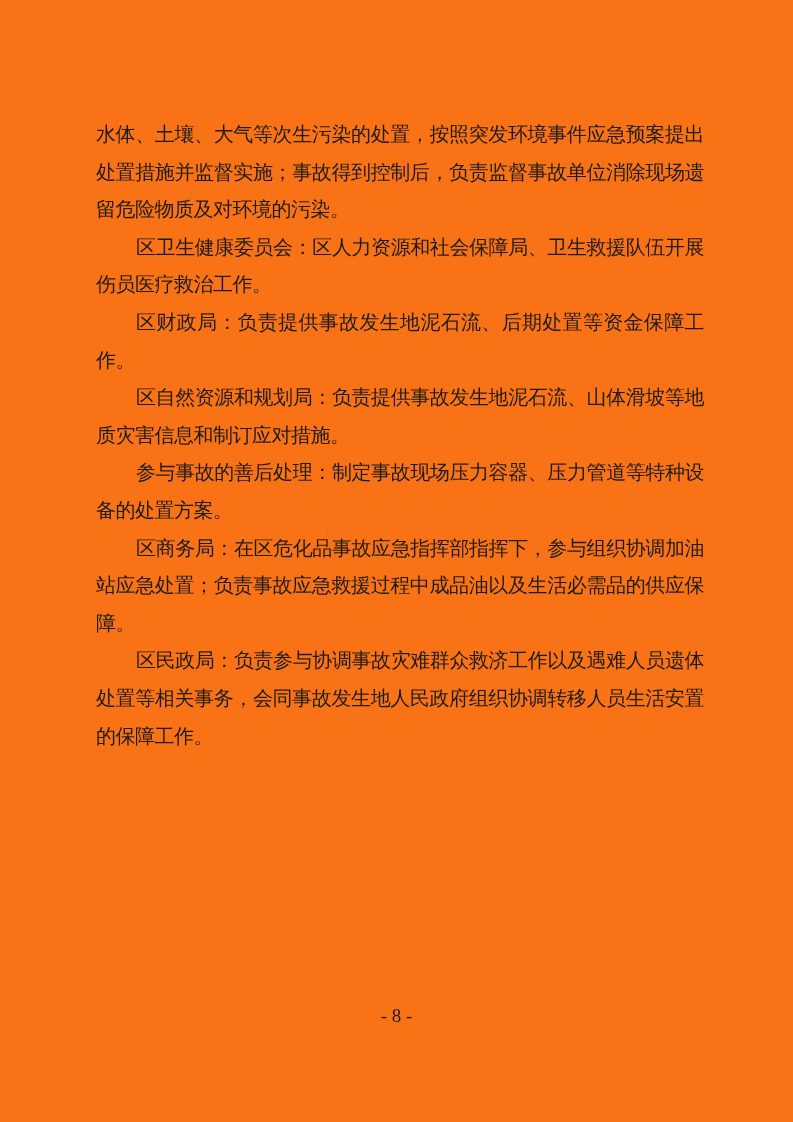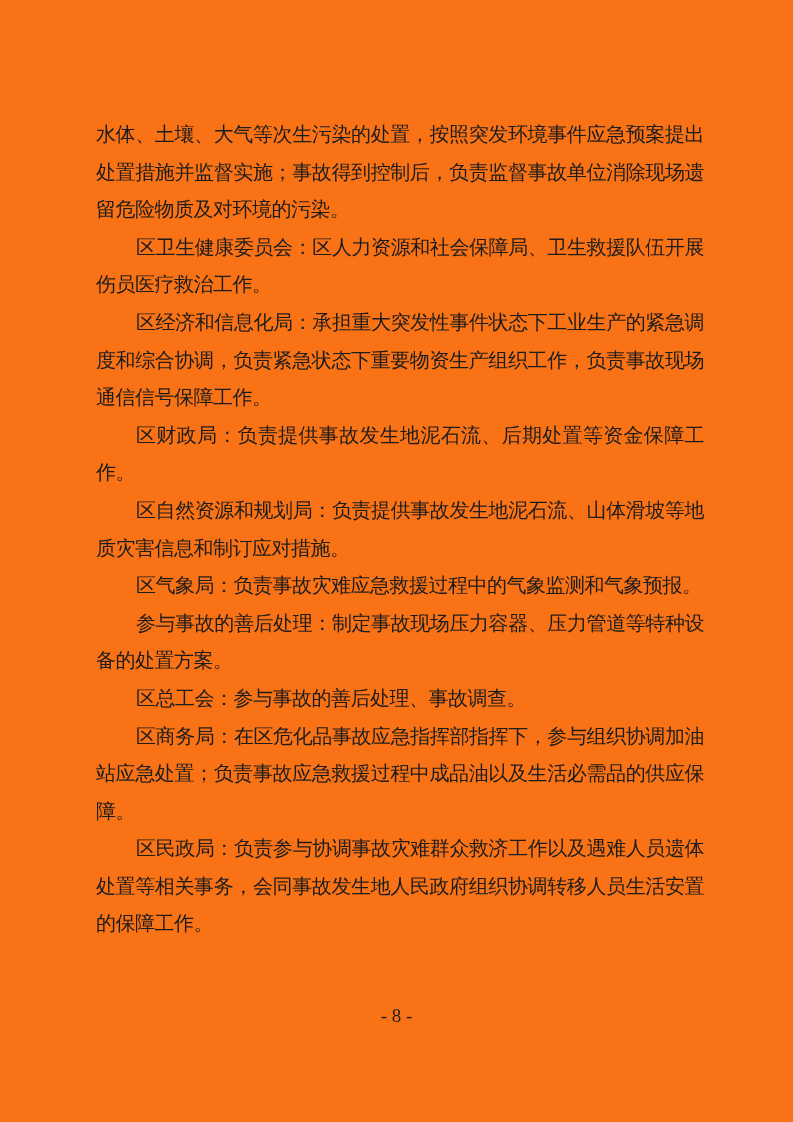--- a/index.html
+++ b/index.html
@@ -46,25 +46,22 @@
     line-height: 28px;
   }
 </style>
 </head>
 <body>
 
 <div class="page">
   <div class="body-text">
       <p class="para">水体、土壤、大气等次生污染的处置，按照突发环境事件应急预案提出处置措施并监督实施；事故得到控制后，负责监督事故单位消除现场遗留危险物质及对环境的污染。</p>
       <p class="para indent">区卫生健康委员会：区人力资源和社会保障局、卫生救援队伍开展伤员医疗救治工作。</p>
-      <p class="para indent">区经济和信息化局：承担重大突发性事件状态下工业生产的紧急调度和综合协调，负责紧急状态下重要物资生产组织工作，负责事故现场通信信号保障工作。</p>
       <p class="para indent">区财政局：负责提供事故发生地泥石流、后期处置等资金保障工作。</p>
       <p class="para indent">区自然资源和规划局：负责提供事故发生地泥石流、山体滑坡等地质灾害信息和制订应对措施。</p>
-      <p class="para indent">区气象局：负责事故灾难应急救援过程中的气象监测和气象预报。</p>
       <p class="para indent">参与事故的善后处理：制定事故现场压力容器、压力管道等特种设备的处置方案。</p>
-      <p class="para indent">区总工会：参与事故的善后处理、事故调查。</p>
       <p class="para indent">区商务局：在区危化品事故应急指挥部指挥下，参与组织协调加油站应急处置；负责事故应急救援过程中成品油以及生活必需品的供应保障。</p>
       <p class="para indent">区民政局：负责参与协调事故灾难群众救济工作以及遇难人员遗体处置等相关事务，会同事故发生地人民政府组织协调转移人员生活安置的保障工作。</p>
     </div>
   <div class="footer">
     <span>- 8 -</span>
   </div>
 </div>
 
 </body></html>

